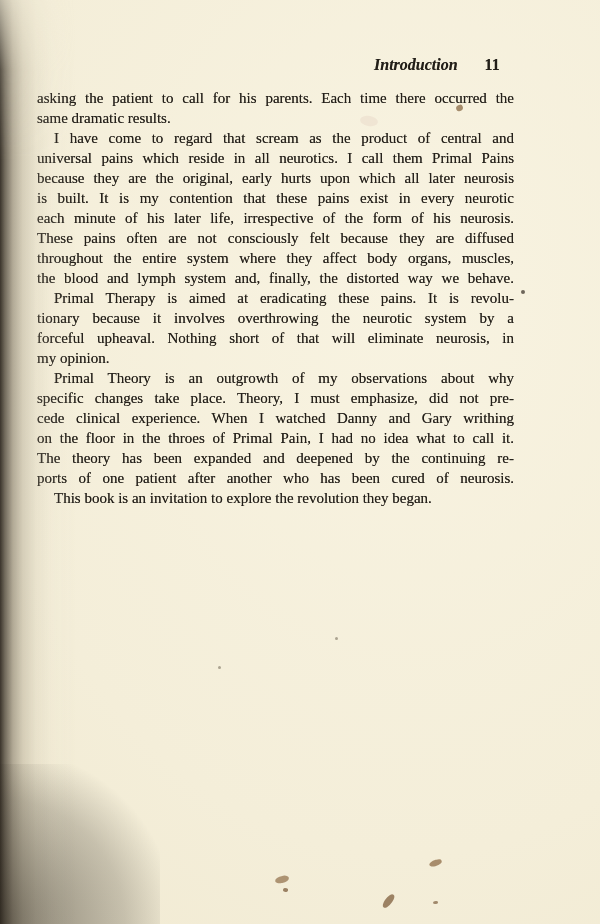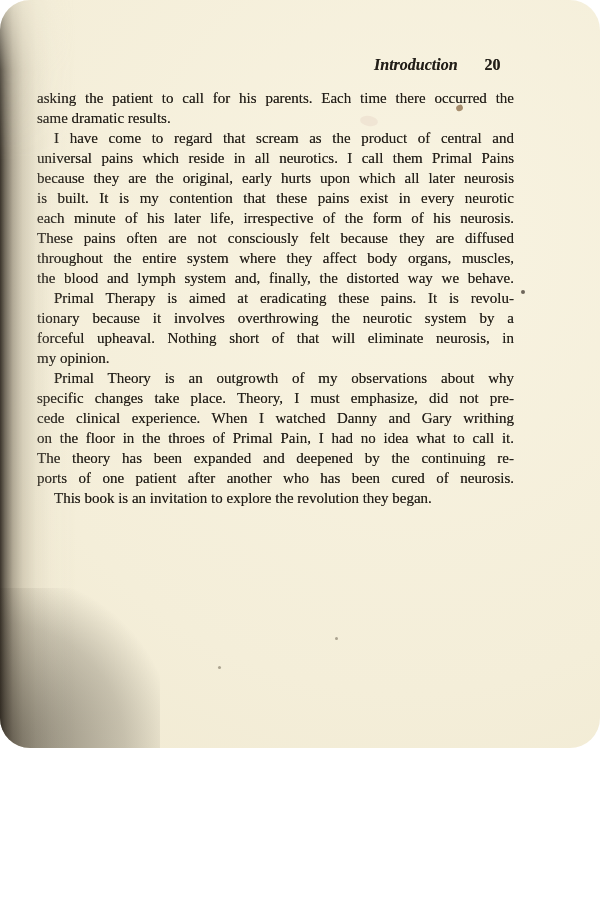--- a/index.html
+++ b/index.html
@@ -3,25 +3,24 @@
 <meta charset="utf-8">
 <style>
   html, body { margin: 0; padding: 0; }
   body {
     width: 600px; height: 924px;
     font-family: "Liberation Serif", "DejaVu Serif", serif;
     overflow: hidden;
   }
   .page {
     position: relative;
-    width: 600px; height: 748px;
+    width: 600px; height: 924px;
     background:
       radial-gradient(130% 110% at 68% 32%, #f8f3e1 0%, #f4eed9 55%, #efe7cd 100%);
     overflow: hidden;
-    border-radius: 30px;
   }
   
   .gutter-shadow {
     position: absolute; left: 0; top: 0; bottom: 0; width: 78px;
     background: linear-gradient(90deg,
       rgba(48,42,34,0.95) 0px,
       rgba(78,70,58,0.78) 5px,
       rgba(118,108,90,0.52) 13px,
       rgba(156,146,124,0.34) 23px,
       rgba(190,181,157,0.20) 36px,
@@ -52,21 +51,21 @@
   .artifacts { position: absolute; inset: 0; pointer-events: none; }
   .speck { position: absolute; }
 </style>
 </head>
 <body>
 
 <div class="page">
 
   <div class="running-header">
     <span class="title">Introduction</span>
-    <span class="number">20</span>
+    <span class="number">11</span>
   </div>
 
   <div class="text-block">
       <div class="line j">asking the patient to call for his parents. Each time there occurred the</div>
       <div class="line">same dramatic results.</div>
       <div class="line j indent">I have come to regard that scream as the product of central and</div>
       <div class="line j">universal pains which reside in all neurotics. I call them Primal Pains</div>
       <div class="line j">because they are the original, early hurts upon which all later neurosis</div>
       <div class="line j">is built. It is my contention that these pains exist in every neurotic</div>
       <div class="line j">each minute of his later life, irrespective of the form of his neurosis.</div>

